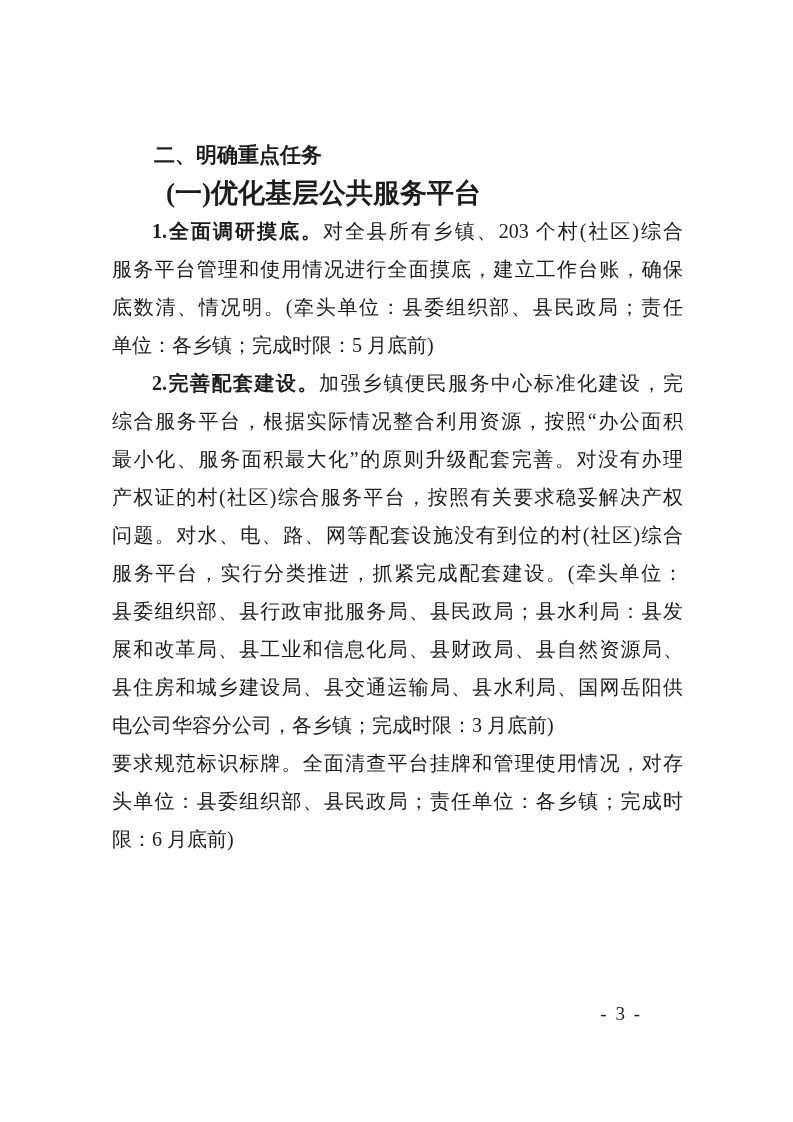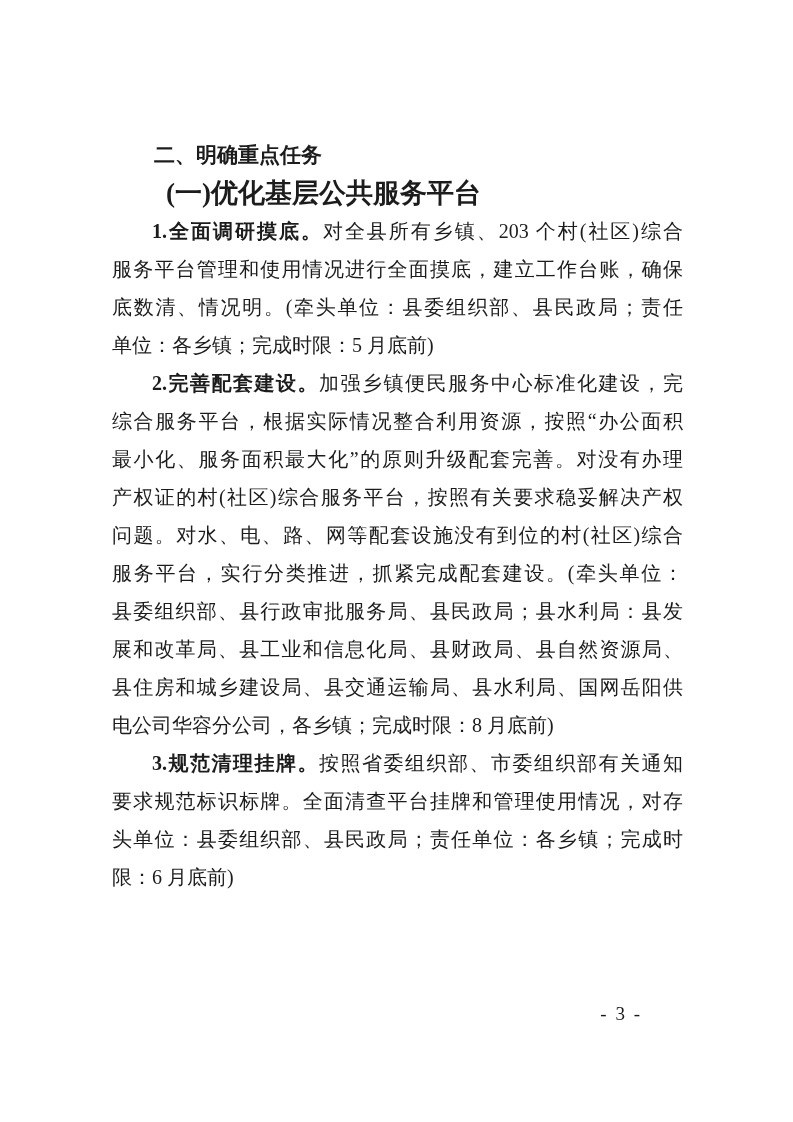--- a/index.html
+++ b/index.html
@@ -69,20 +69,19 @@
       <div class="line body"><span class="seg">单位：各乡镇；完成时限：5 月底前)</span></div>
       <div class="line body indent stretch"><span class="seg bold">2.完善配套建设。</span><span class="seg">加强乡镇便民服务中心标准化建设，完</span></div>
       <div class="line body stretch"><span class="seg">综合服务平台，根据实际情况整合利用资源，按照“办公面积</span></div>
       <div class="line body stretch"><span class="seg">最小化、服务面积最大化”的原则升级配套完善。对没有办理</span></div>
       <div class="line body stretch"><span class="seg">产权证的村(社区)综合服务平台，按照有关要求稳妥解决产权</span></div>
       <div class="line body stretch"><span class="seg">问题。对水、电、路、网等配套设施没有到位的村(社区)综合</span></div>
       <div class="line body stretch"><span class="seg">服务平台，实行分类推进，抓紧完成配套建设。(牵头单位：</span></div>
       <div class="line body stretch"><span class="seg">县委组织部、县行政审批服务局、县民政局；县水利局：县发</span></div>
       <div class="line body stretch"><span class="seg">展和改革局、县工业和信息化局、县财政局、县自然资源局、</span></div>
       <div class="line body stretch"><span class="seg">县住房和城乡建设局、县交通运输局、县水利局、国网岳阳供</span></div>
-      <div class="line body"><span class="seg">电公司华容分公司，各乡镇；完成时限：8 月底前)</span></div>
-      <div class="line body indent stretch"><span class="seg bold">3.规范清理挂牌。</span><span class="seg">按照省委组织部、市委组织部有关通知</span></div>
+      <div class="line body"><span class="seg">电公司华容分公司，各乡镇；完成时限：3 月底前)</span></div>
       <div class="line body stretch"><span class="seg">要求规范标识标牌。全面清查平台挂牌和管理使用情况，对存</span></div>
       <div class="line body stretch"><span class="seg">头单位：县委组织部、县民政局；责任单位：各乡镇；完成时</span></div>
       <div class="line body"><span class="seg">限：6 月底前)</span></div>
     </div>
   <div class="footer">- 3 -</div>
 </div>
 
 </body></html>

